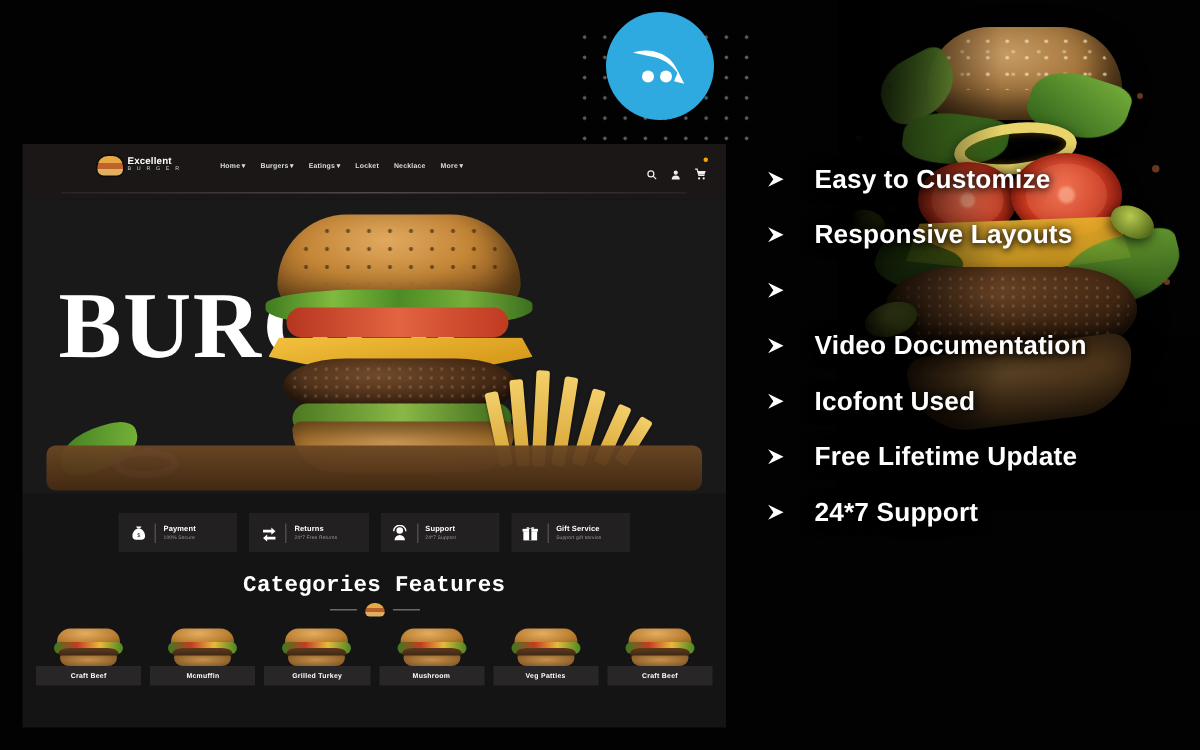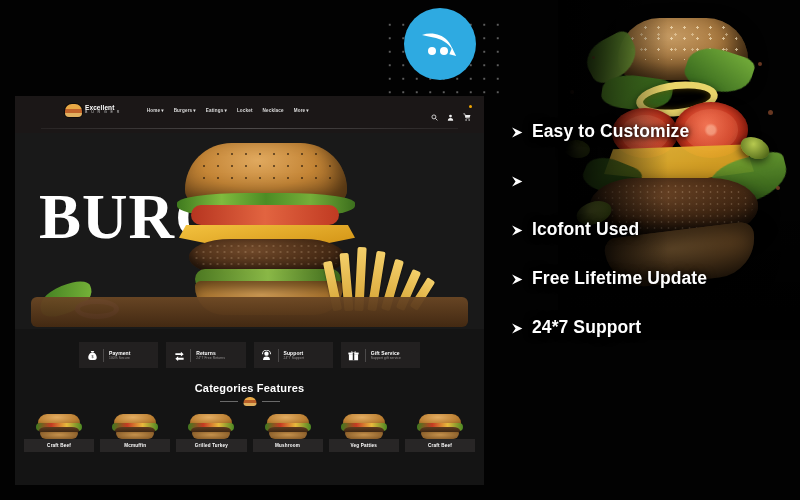--- a/index.html
+++ b/index.html
@@ -207,21 +207,21 @@
     gap:5px; padding:0 7px;
   }
   .svc-icon { width:12px; height:12px; color:#fff; flex:0 0 auto; display:flex; align-items:center; justify-content:center;}
   .svc-sep { width:1px; height:13px; background:#4c4a4a; }
   .svc-txt { line-height:1.25; }
   .svc-title { color:#fff; font-size:5px; font-weight:bold; letter-spacing:.1px;}
   .svc-sub { color:#9b9898; font-size:3.3px; letter-spacing:.1px;}
 
   
   .cat-head { text-align:center; margin-top:14px; }
-  .cat-head .ttl { color:#fff; font-size:11px; font-weight:bold; letter-spacing:.2px; }
+  .cat-head .ttl { color:#fff; font-size:15px; font-weight:bold; letter-spacing:.2px;font-family:Liberation Mono, monospace; }
   .cat-orn { margin:2px auto 0; width:60px; height:10px; position:relative; }
   .cat-orn::before, .cat-orn::after {
     content:""; position:absolute; top:5px; width:18px; height:1px; background:#6a6a6a;
   }
   .cat-orn::before { left:0; } .cat-orn::after { right:0; }
   .cat-orn .mini {
     position:absolute; left:50%; top:1px; transform:translateX(-50%);
     width:13px; height:9px; border-radius:6px 6px 3px 3px;
     background: linear-gradient(#e8a845 0 36%, #b85f28 36% 64%, #dfae5e 64% 100%);
   }
@@ -241,21 +241,21 @@
   .card-label {
     background:#282626; height:13px; display:flex; align-items:center; justify-content:center;
     color:#fff; font-size:4.6px; font-weight:bold; letter-spacing:.2px;
   }
 
   
   .features {
     position:absolute; left:511px; top:101px; width:285px; z-index:6;
   }
   .feature {
-    display:flex; align-items:center; gap:8px; height:37px;margin-top:12px;
+    display:flex; align-items:center; gap:19px; height:37px;
   }
   .f-arrow { width:13px; height:13px; flex:0 0 auto; }
   .f-label {
     color:#fff; font-size:17.5px; font-weight:bold; letter-spacing:.1px;
     text-shadow: 0 1px 4px rgba(0,0,0,.9), 0 0 10px rgba(0,0,0,.8);
     white-space:nowrap;
   }
 </style>
 </head>
 <body>
@@ -512,20 +512,32 @@
     <div class="feature">
       <span class="f-arrow"><svg width="13" height="13" viewBox="0 0 12 12">
             <path d="M1 1.4 L10.5 6 L1 10.6 L4.2 6 Z" fill="#fff"></path>
           </svg></span>
       <span class="f-label">Easy to Customize</span>
     </div>
     <div class="feature">
       <span class="f-arrow"><svg width="13" height="13" viewBox="0 0 12 12">
             <path d="M1 1.4 L10.5 6 L1 10.6 L4.2 6 Z" fill="#fff"></path>
           </svg></span>
+      <span class="f-label">Responsive Layouts</span>
+    </div>
+    <div class="feature">
+      <span class="f-arrow"><svg width="13" height="13" viewBox="0 0 12 12">
+            <path d="M1 1.4 L10.5 6 L1 10.6 L4.2 6 Z" fill="#fff"></path>
+          </svg></span>
+    </div>
+    <div class="feature">
+      <span class="f-arrow"><svg width="13" height="13" viewBox="0 0 12 12">
+            <path d="M1 1.4 L10.5 6 L1 10.6 L4.2 6 Z" fill="#fff"></path>
+          </svg></span>
+      <span class="f-label">Video Documentation</span>
     </div>
     <div class="feature">
       <span class="f-arrow"><svg width="13" height="13" viewBox="0 0 12 12">
             <path d="M1 1.4 L10.5 6 L1 10.6 L4.2 6 Z" fill="#fff"></path>
           </svg></span>
       <span class="f-label">Icofont Used</span>
     </div>
     <div class="feature">
       <span class="f-arrow"><svg width="13" height="13" viewBox="0 0 12 12">
             <path d="M1 1.4 L10.5 6 L1 10.6 L4.2 6 Z" fill="#fff"></path>

